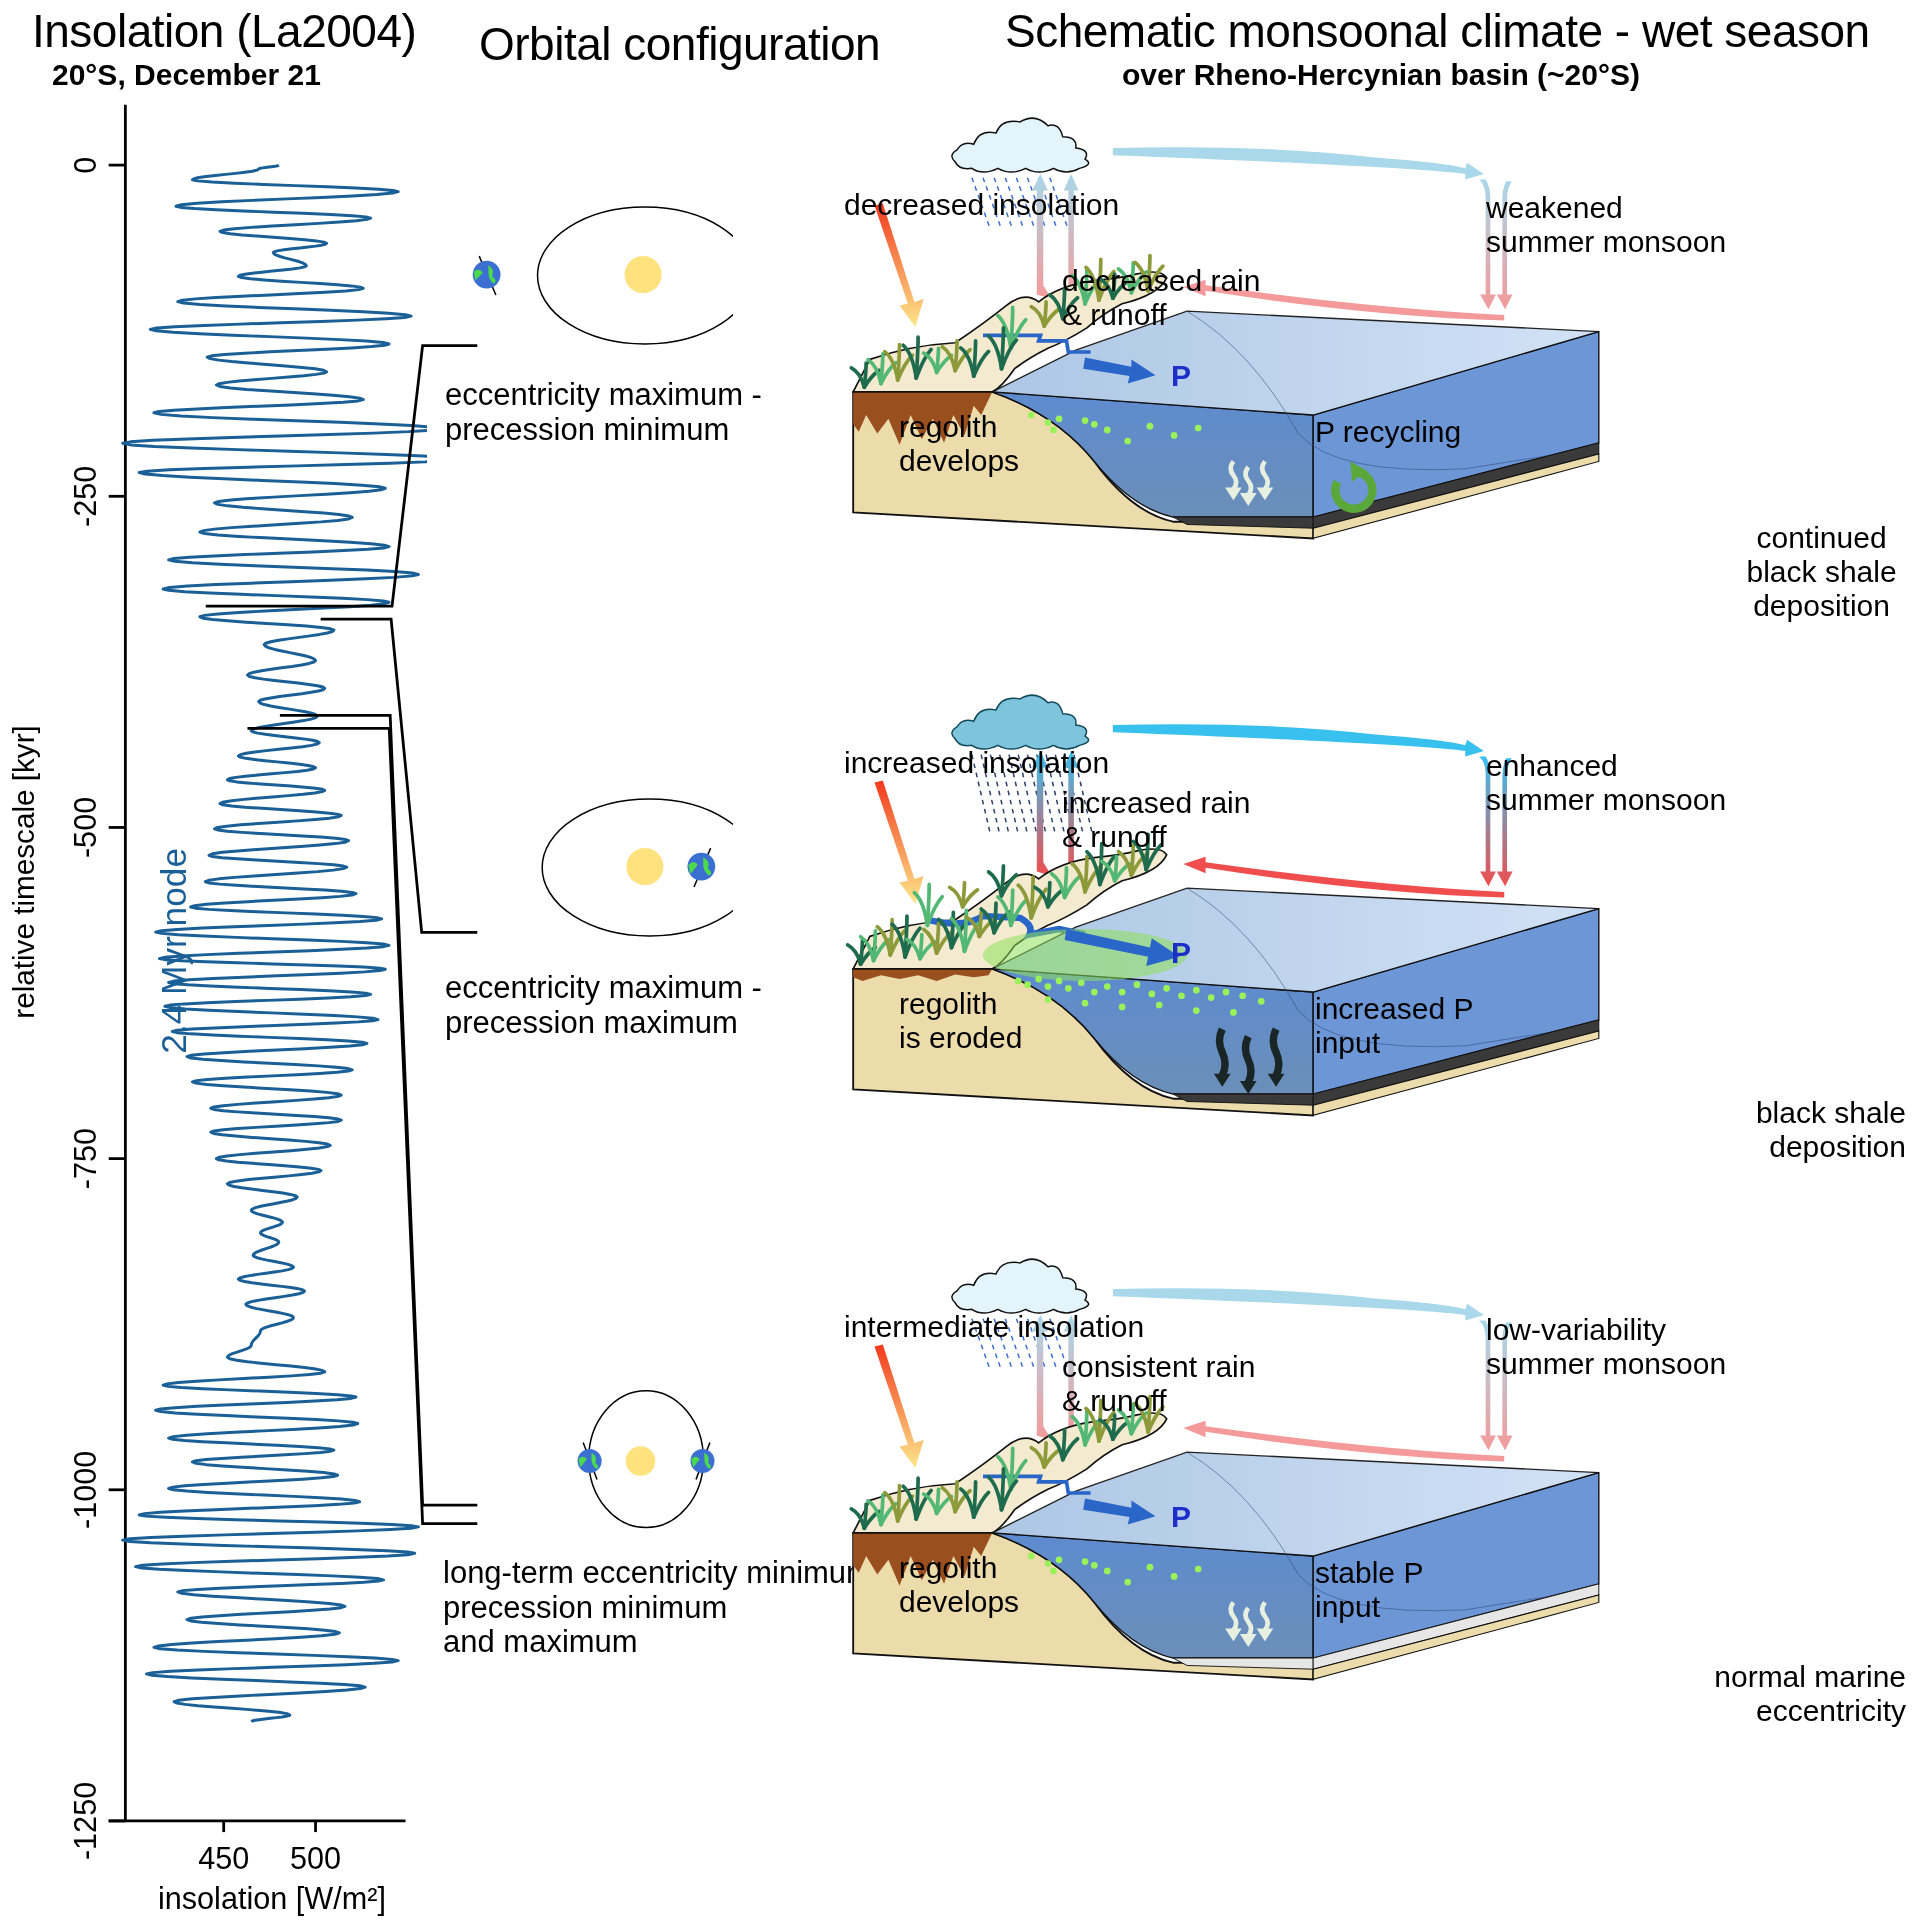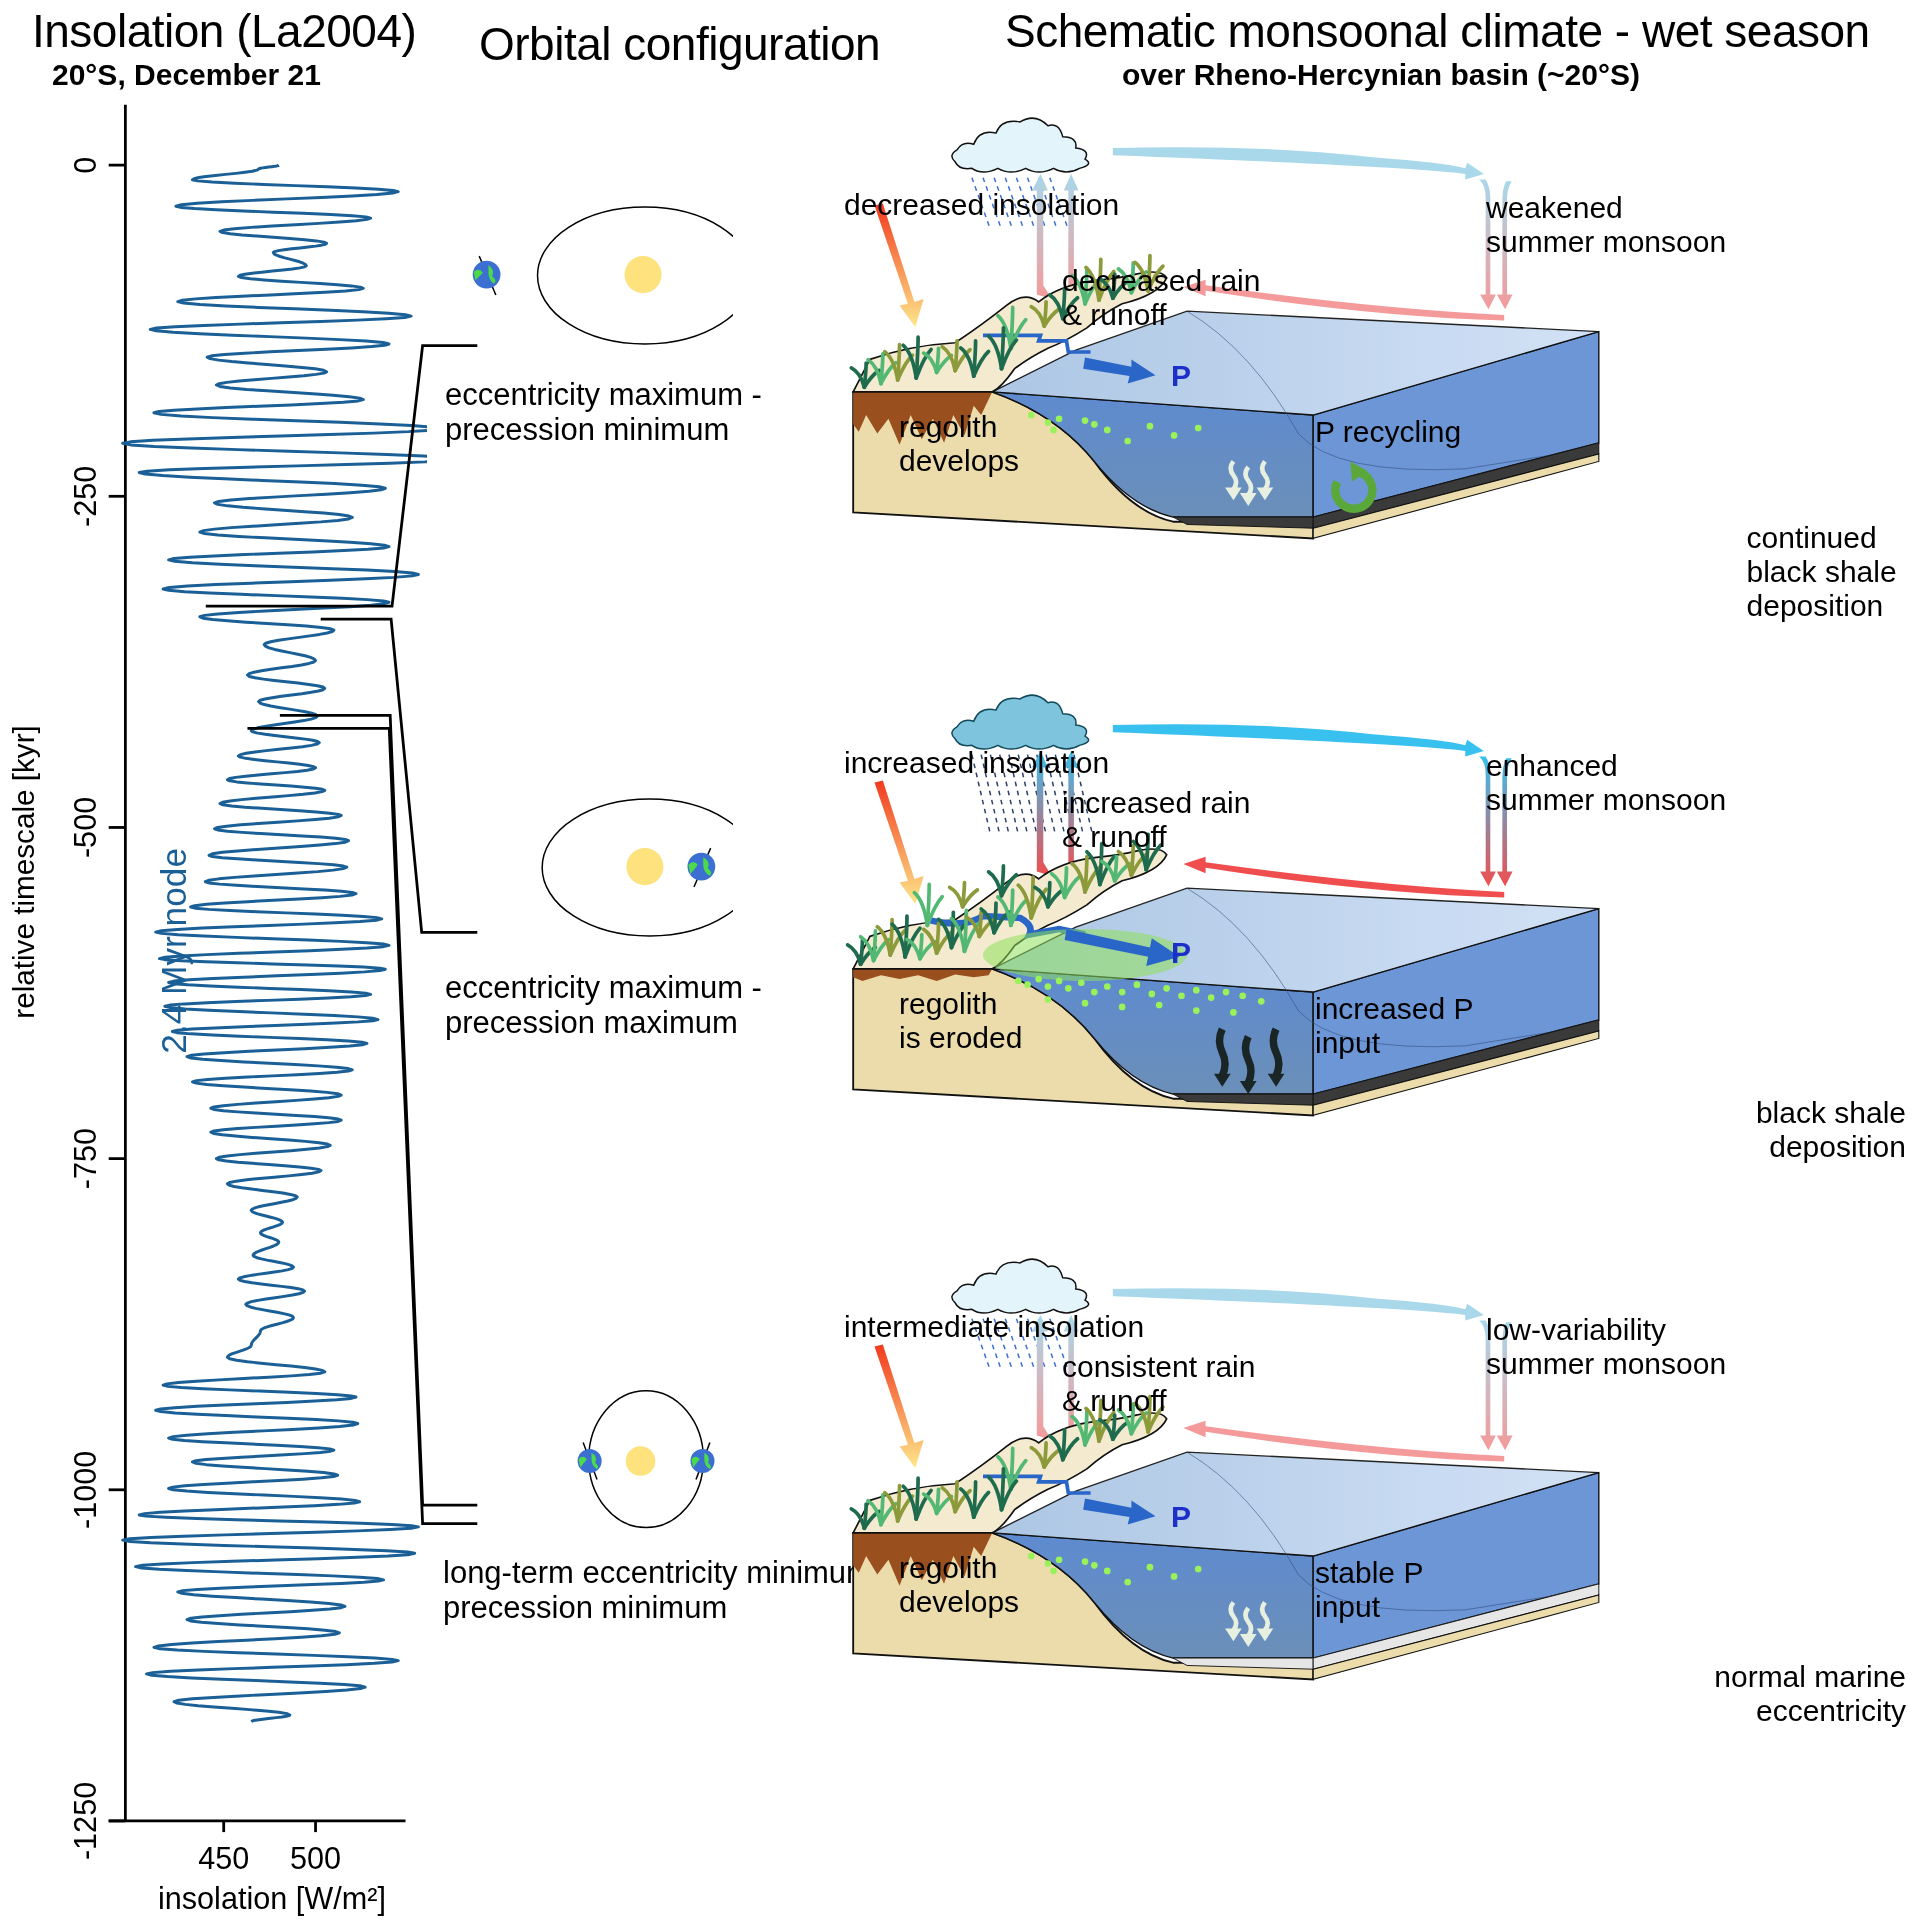--- a/index.html
+++ b/index.html
@@ -98,20 +98,21 @@
   </g>
   <g transform="translate(187 80)">
     <line x1="8" y1="-20" x2="-7" y2="20" stroke="#000" stroke-width="1.6"></line>
     <circle r="13" fill="#3b6fd1"></circle>
     <path d="M-12,-2 Q-7,-7 -3,-2 Q-7,3 -10,7 Z M2,-9 Q9,-5 6,2 Q11,6 8,9 Q2,5 2,-2 Z" fill="#4cd94c"></path>
   </g>
 </svg>
 <div class="abs lbl" style="left:443px; top:1556px;">
   <div>long-term eccentricity minimum -</div>
   <div>precession minimum</div>
+  <div>and maximum</div>
 </div>
 
 <div id="schematics-host">
   <div class="abs schem" style="left: 816px; width: 1101px; height: 575px; top: 109px; --cool: #a8d8ea; --warm: #f49a9a;">
     <svg class="abs" style="left:0; top:0;" width="1101" height="575" viewBox="0 0 1187 620">
       <defs>
         <linearGradient class="g-ins" x1="0" y1="0" x2="0" y2="1" id="g-ins-0">
           <stop offset="0" stop-color="#f23a1f"></stop>
             <stop offset="1" stop-color="#fde68a"></stop>
         </linearGradient>
@@ -318,21 +319,21 @@
     </div>
     <div class="abs lbl-sm" style="left:83px; top:301px;">
       <div class="t-g1">regolith</div>
       <div class="t-g2">develops</div>
     </div>
     <div class="abs t-p" style="left:355px; top:250px; font-weight:bold; font-size:30px; color:#1d2fc9;">P</div>
     <div class="abs lbl-sm" style="left:499px; top:306px;">
       <div class="t-o1">P recycling</div>
       <div class="t-o2"></div>
     </div>
-    <div class="abs lbl-sm t-sed" style="right: 20.4px; text-align: left; top: 412px;">
+    <div class="abs lbl-sm t-sed" style="right: 20.4px; text-align: center; top: 412px;">
       <div class="t-s1">continued</div>
       <div class="t-s2">black shale</div>
       <div class="t-s3">deposition</div>
     </div>
   </div>
 
   <div class="abs schem" style="left: 816px; width: 1101px; height: 575px; top: 686px; --cool: #38c0ef; --warm: #f04e4e;">
     <svg class="abs" style="left:0; top:0;" width="1101" height="575" viewBox="0 0 1187 620">
       <defs>
         <linearGradient class="g-ins" x1="0" y1="0" x2="0" y2="1" id="g-ins-1">

